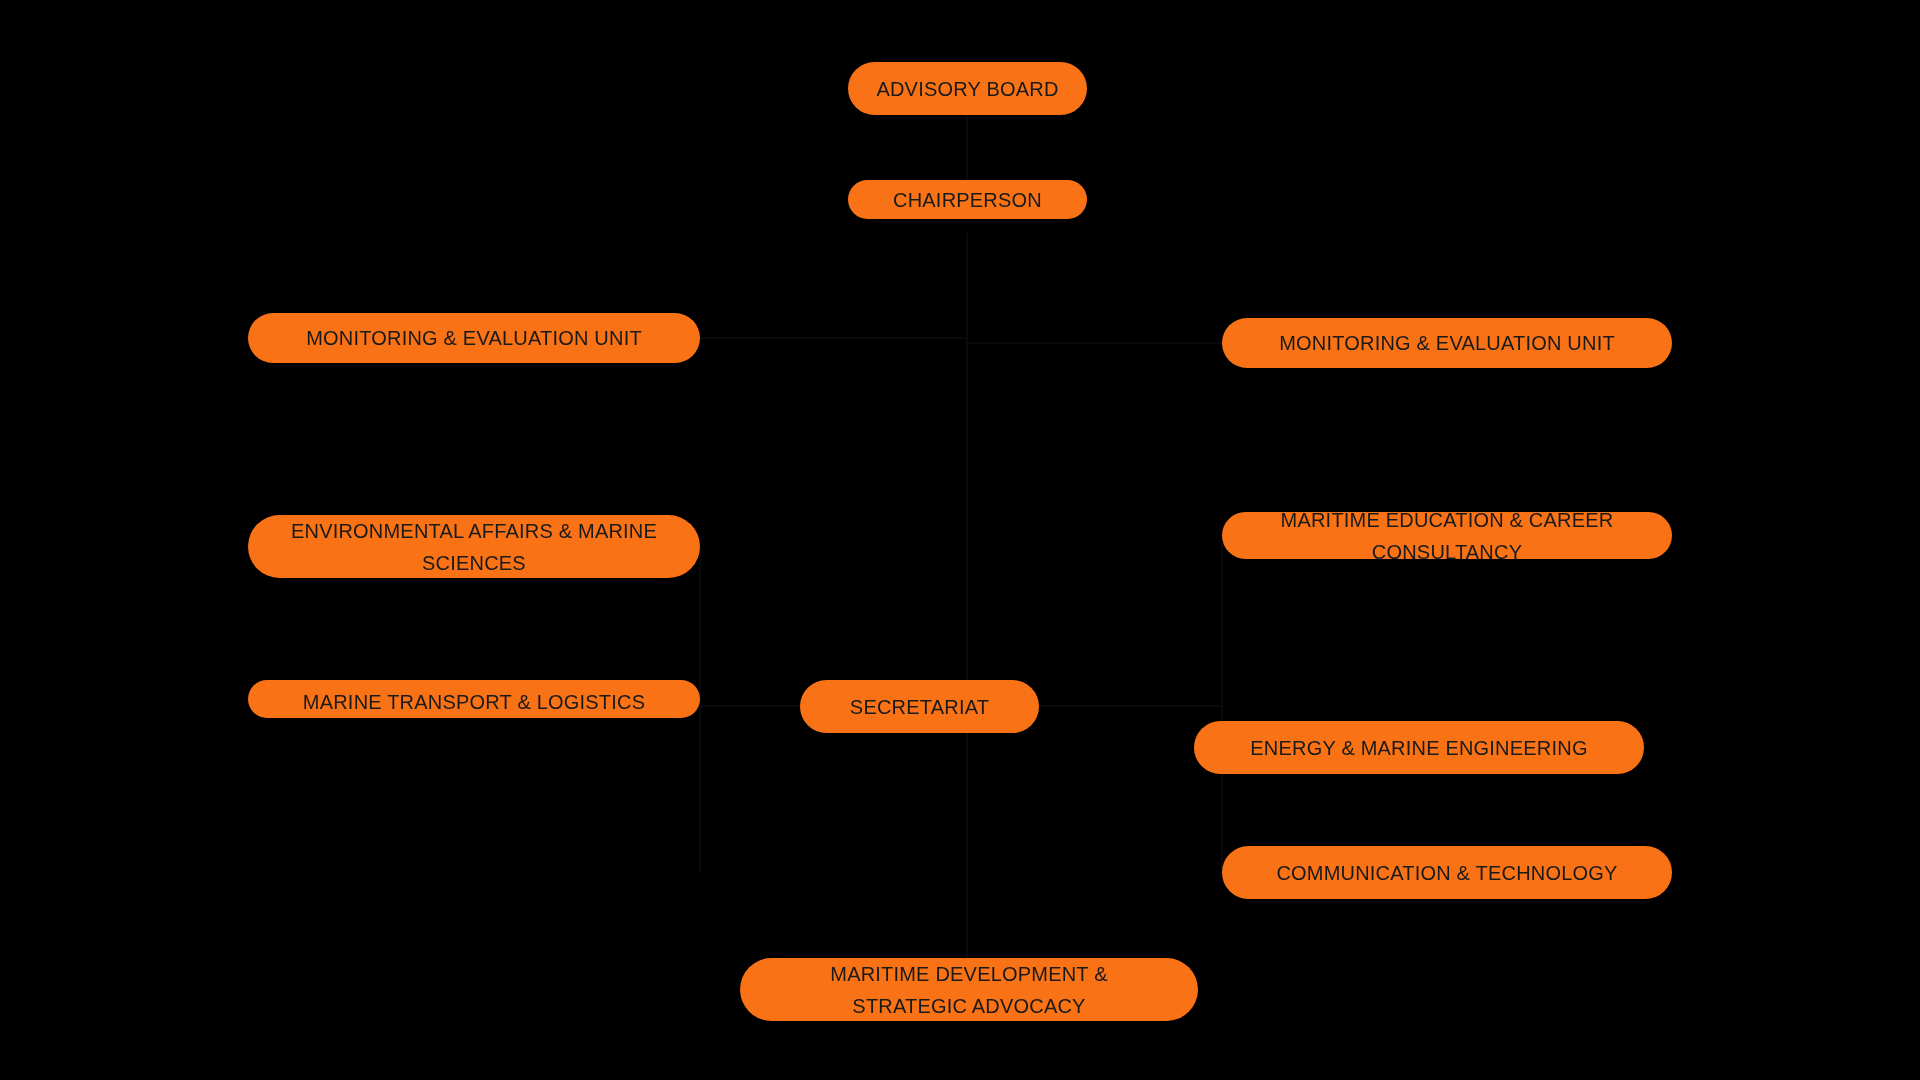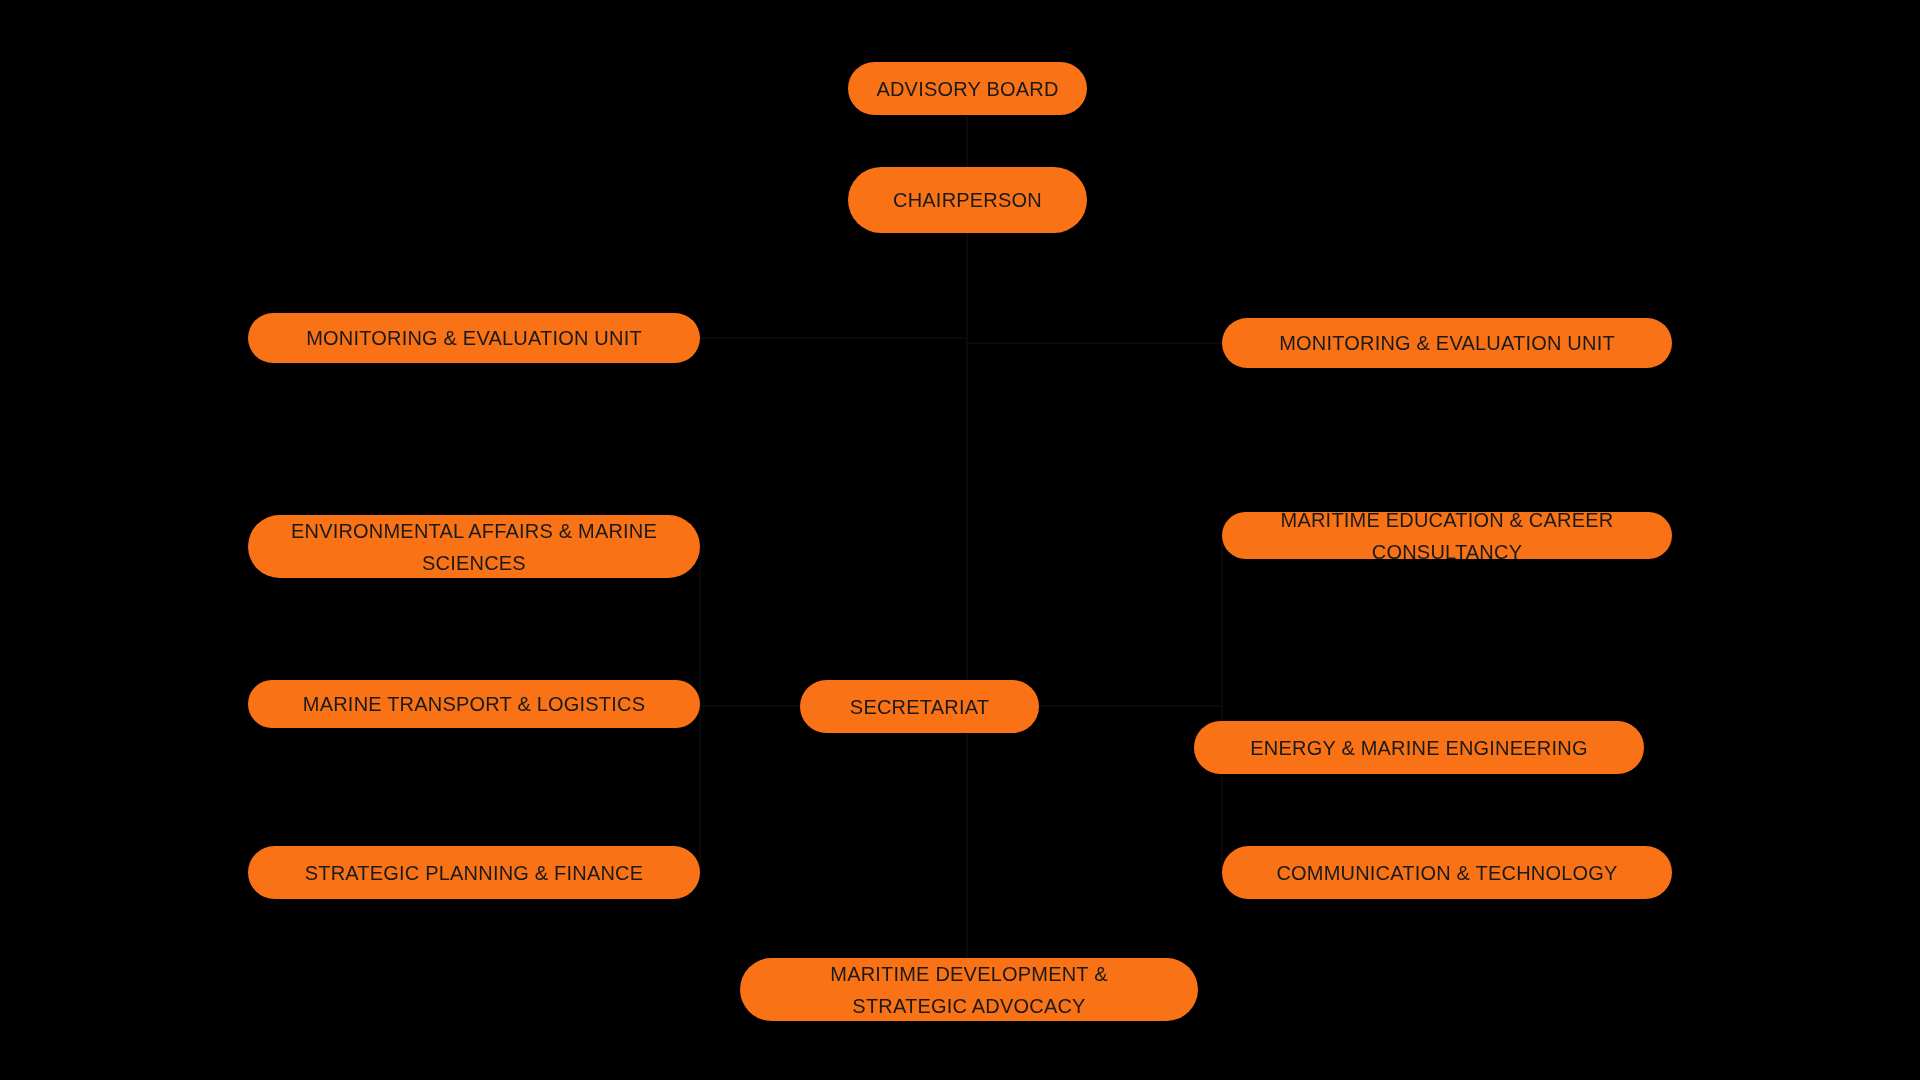--- a/index.html
+++ b/index.html
@@ -59,26 +59,26 @@
   .node .node-label {
     display: block;
     width: 100%;
     text-align: center;
     white-space: pre-line;
   }
 
   
   .n-me-left   { left: 248px;  top: 313px; width: 452px; height: 50px; }
   .n-env       { left: 248px;  top: 515px; width: 452px; height: 63px; }
-  .n-transport { left: 248px;  top: 680px; width: 452px; height: 48px; }
+  .n-transport { left: 248px;  top: 680px; width: 452px; height: 38px; align-items: flex-end; }
   .n-finance   { left: 248px;  top: 846px; width: 452px; height: 53px; }
 
   
   .n-advisory  { left: 848px;  top: 62px;  width: 239px; height: 53px; }
-  .n-chair     { left: 848px;  top: 167px; width: 239px; height: 66px; }
+  .n-chair     { left: 848px;  top: 180px; width: 239px; height: 39px; }
   .n-secretariat { left: 800px; top: 680px; width: 239px; height: 53px; }
   .n-maritime-dev { left: 740px; top: 958px; width: 458px; height: 63px; }
 
   
   .n-me-right  { left: 1222px; top: 318px; width: 450px; height: 50px; }
   .n-education { left: 1222px; top: 512px; width: 450px; height: 47px; }
   .n-energy    { left: 1194px; top: 680px; width: 450px; height: 53px; margin-top: 41px; }
   .n-comms     { left: 1222px; top: 846px; width: 450px; height: 53px; }
 </style>
 </head>
@@ -125,23 +125,20 @@
 
   <div class="node n-env">
     <span class="node-label">ENVIRONMENTAL AFFAIRS &amp; MARINE
 SCIENCES</span>
   </div>
 
   <div class="node n-transport">
     <span class="node-label">MARINE TRANSPORT &amp; LOGISTICS</span>
   </div>
 
-  <div class="node n-finance">
-    <span class="node-label">STRATEGIC PLANNING &amp; FINANCE</span>
-  </div>
 
   <div class="node n-me-right">
     <span class="node-label">MONITORING &amp; EVALUATION UNIT</span>
   </div>
 
   <div class="node n-education">
     <span class="node-label">MARITIME EDUCATION &amp; CAREER
 CONSULTANCY</span>
   </div>
 

